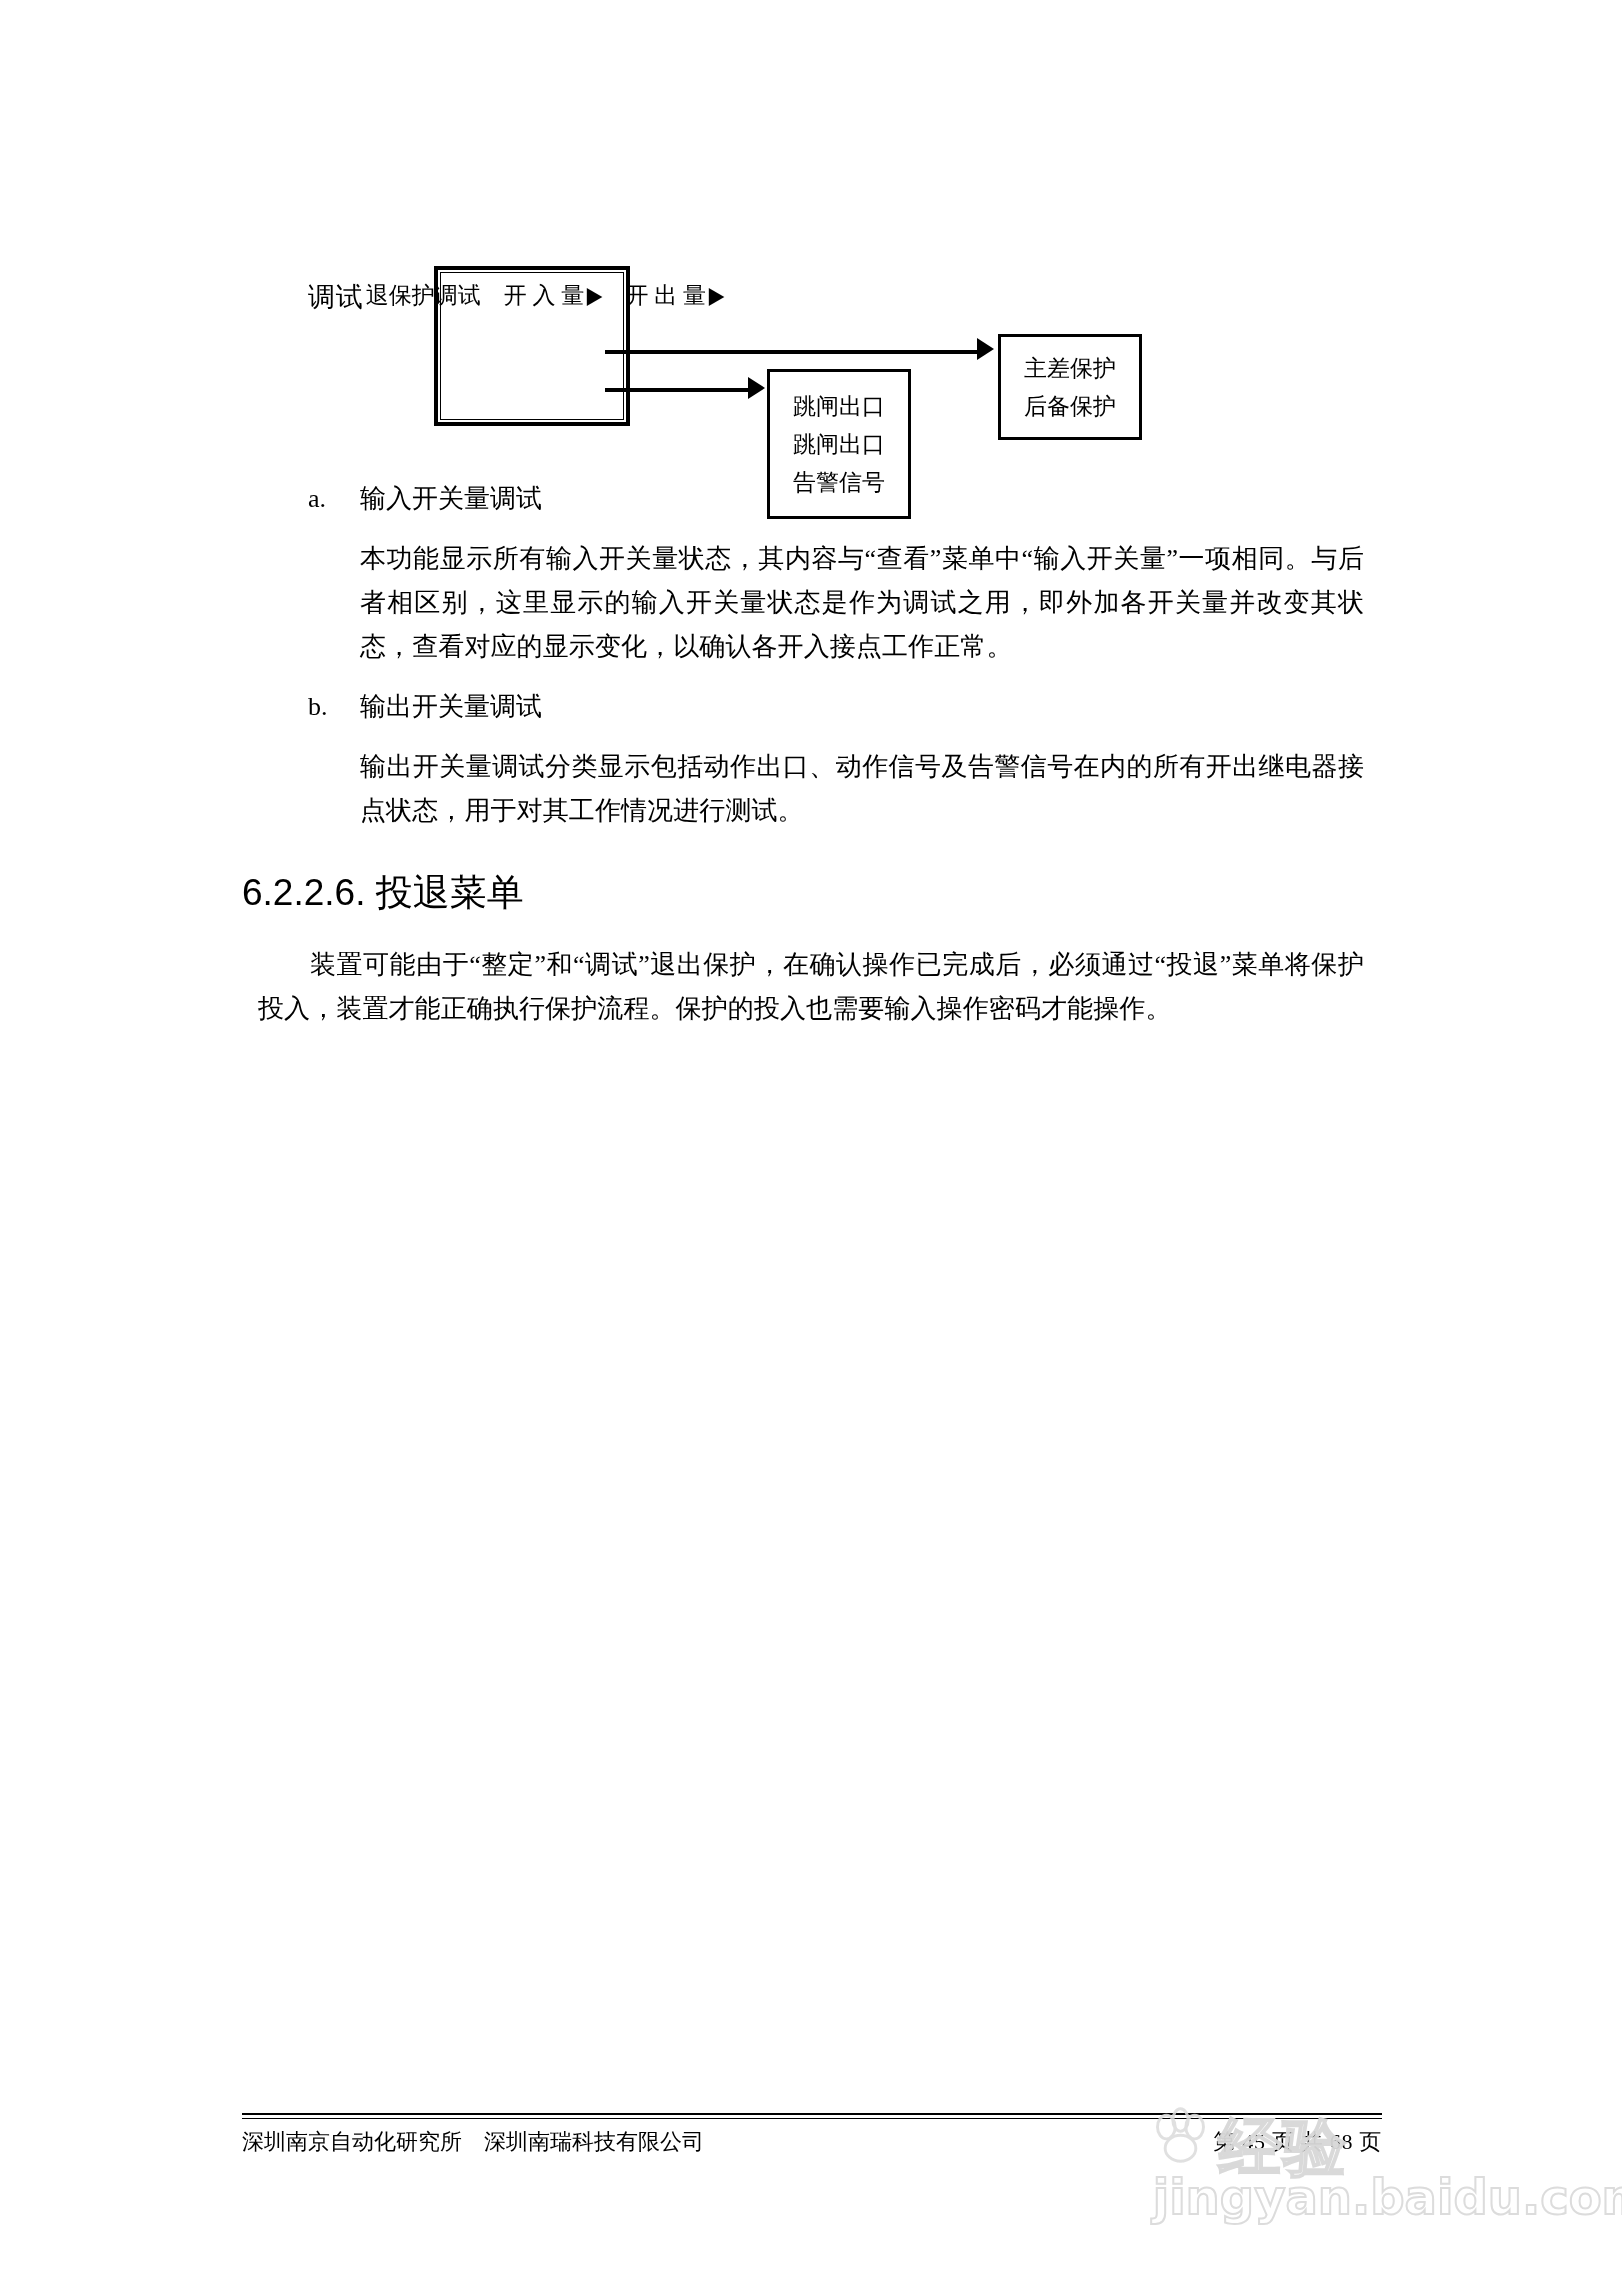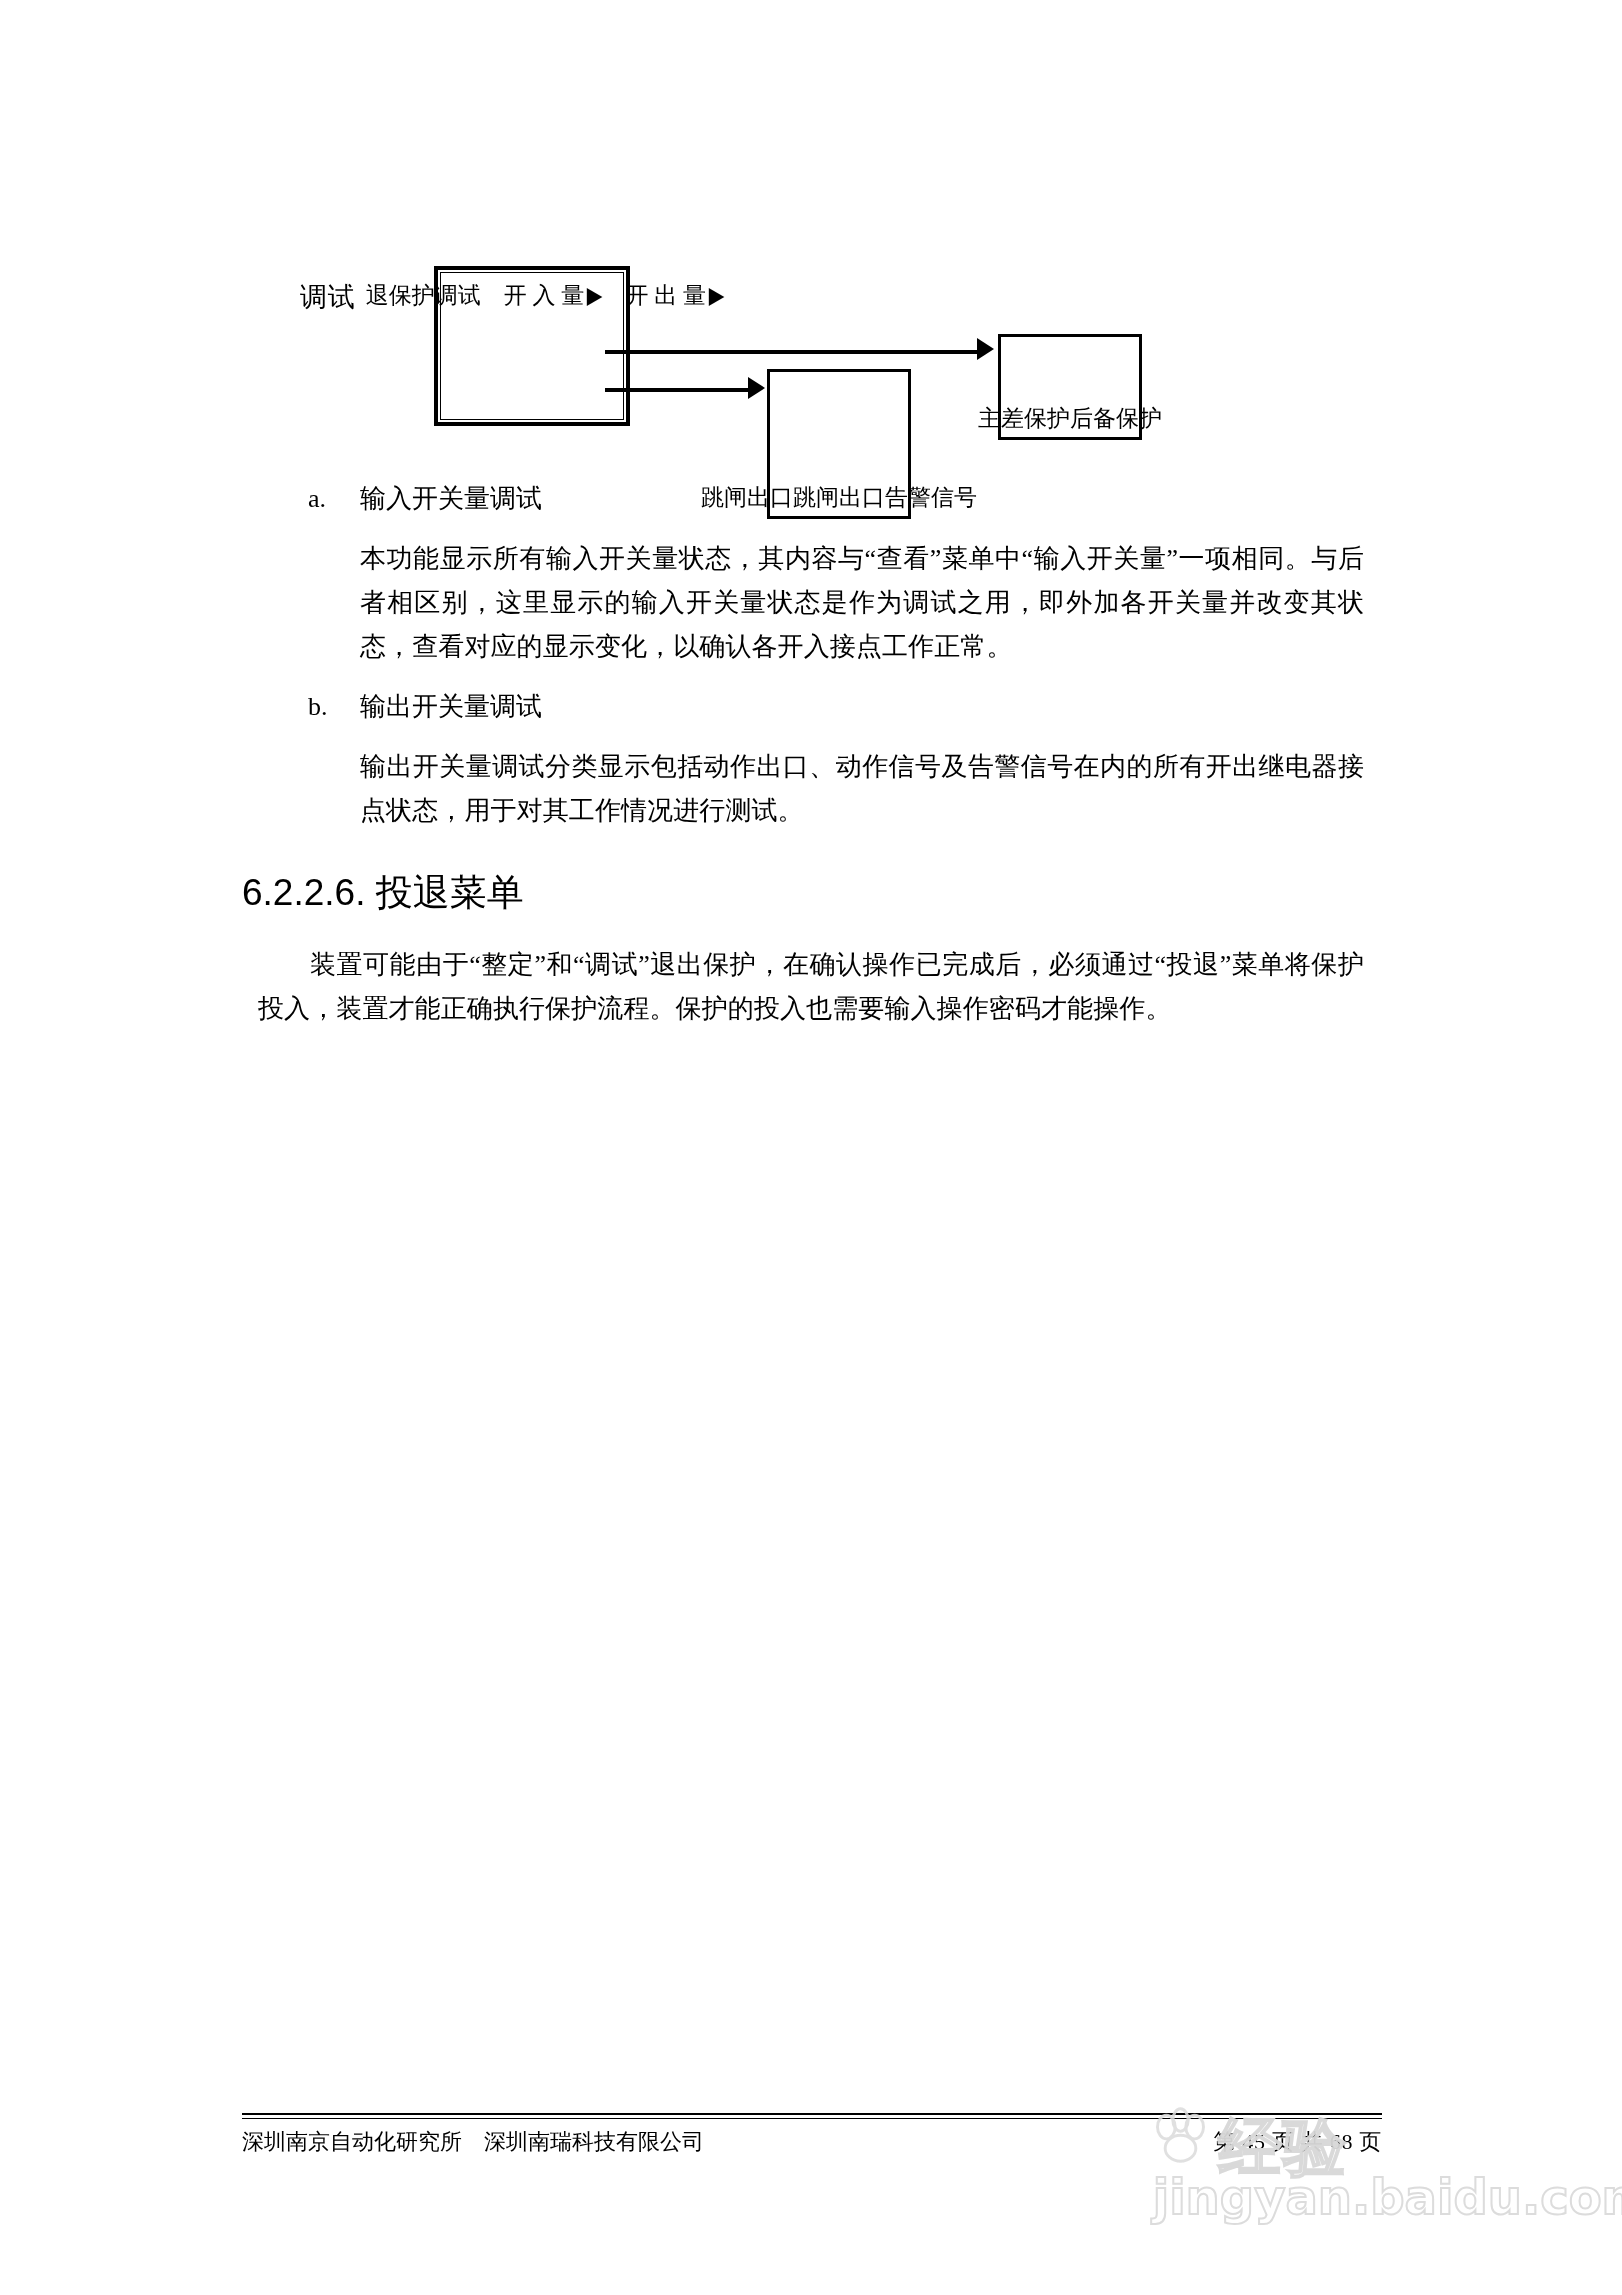--- a/index.html
+++ b/index.html
@@ -22,21 +22,21 @@
   
   #diagram {
     position: absolute;
     left: 0;
     top: 0;
     width: 1622px;
     height: 477px;
   }
   .diagram-label {
     position: absolute;
-    left: 300px;
+    left: 308px;
     top: 281px;
     font-size: 27px;
     line-height: 1.2;
     letter-spacing: 0.7px;
     white-space: nowrap;
   }
   
   .menu-box {
     position: absolute;
     left: 434px;
@@ -78,22 +78,22 @@
     transform: scaleY(1.15);
   }
 
   
   .plain-box {
     position: absolute;
     border: 3.4px solid #000;
     box-sizing: border-box;
     background: #fff;
     display: flex;
-    flex-direction: row;
-    align-items: flex-end;
+    flex-direction: column;
+    align-items: center;
     justify-content: center;
   }
   #box-trip {
     left: 767px;
     top: 369px;
     width: 144px;
     height: 150px;
   }
   #box-prot {
     left: 998px;

